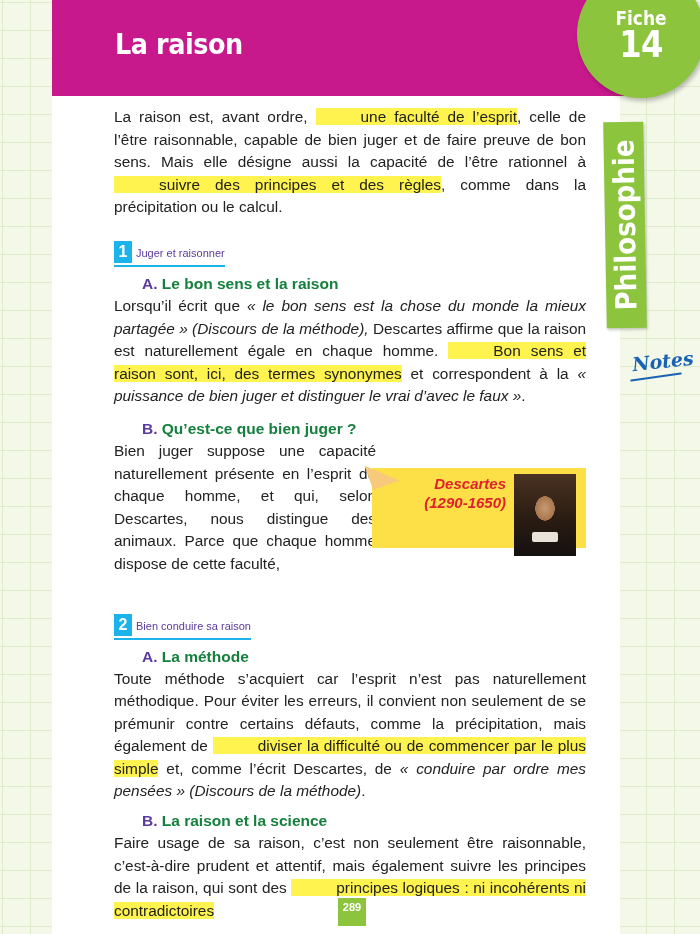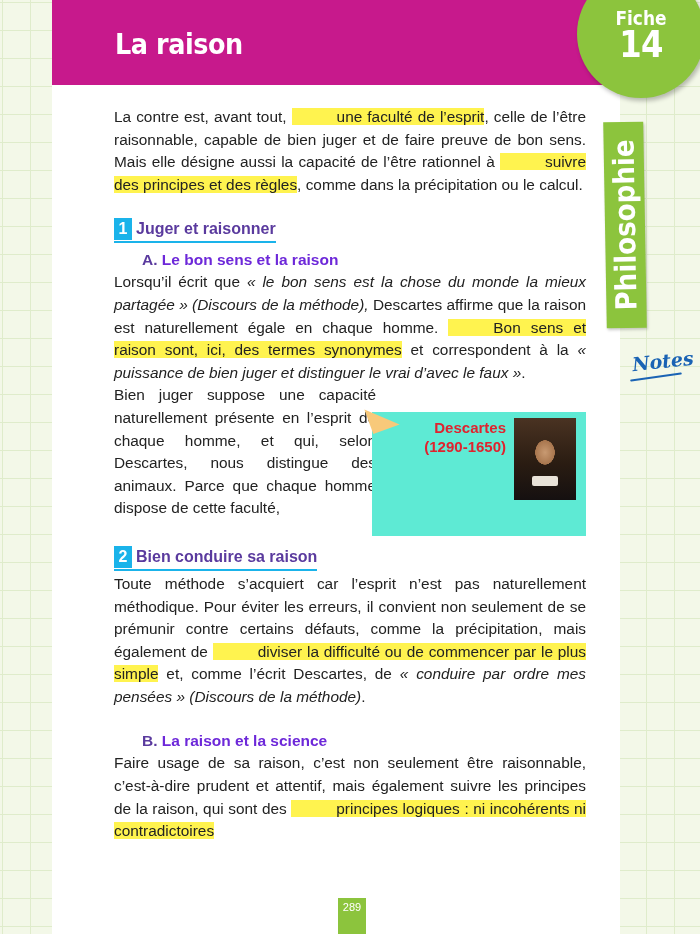--- a/index.html
+++ b/index.html
@@ -11,21 +11,21 @@
         linear-gradient(to bottom, #dfeccb 1px, transparent 1px);
       background-size: 28px 28px;
       background-position: 2px 2px;
       font-family: "DejaVu Sans", "Liberation Sans", sans-serif;
     }
     .page {
       position: absolute; left: 52px; top: 0; width: 568px; height: 934px;
       background: #ffffff;
     }
     .header {
-      position: absolute; left: 52px; top: 0; width: 575px; height: 85px;
+      position: absolute; left: 52px; top: 0; width: 575px; height: 96px;
       background: #c7198c;
     }
     .header-title {
       position: absolute; left: 63px; top: 27px;
       color: #ffffff; font-weight: bold; font-size: 29px;
       font-family: "DejaVu Sans", sans-serif; letter-spacing: -0.5px;
       transform: scaleX(0.88); transform-origin: left center;
     }
     .fiche-circle {
       position: absolute; left: 577px; top: -30px; width: 128px; height: 128px;
@@ -72,53 +72,54 @@
     .hl { background: #fff34f; padding-left: 45px; }
     .it { font-style: italic; }
     .section-title {
       display: inline-block; margin-top: 22px; margin-bottom: 2px;
       border-bottom: 2px solid #1ab3ea; line-height: 22px; padding-bottom: 1px;
     }
     .section-num {
       display: inline-block; background: #1ab3ea; color: #fff; font-weight: bold;
       font-size: 16px; width: 18px; text-align: center; margin-right: 4px;
     }
-    .section-label { color: #5a3a9e; font-weight: bold; font-size: 16px; }
+    .section-label { color: #5a3a9e; font-weight: normal; font-size: 11px; }
     .sub-title {
       margin: 4px 0 0 28px; font-weight: bold; font-size: 15.5px; line-height: 22px;
     }
     .sub-letter { color: #5a3a9e; }
-    .sub-label { color: #6d28d9; }
+    .sub-label { color: #15803d; }
     .float-wrap { position: relative; }
     .left-col { width: 262px; text-align: justify; }
     .quote-box {
-      position: absolute; left: 258px; top: 28px; width: 214px; height: 124px;
-      background: #5eead4;
+      position: absolute; left: 258px; top: 28px; width: 214px; height: 80px;
+      background: #fde047;
+      font-style: italic;
     }
     .quote-corner {
       position: absolute; left: -4px; top: -8px; width: 0; height: 0;
       border-left: 28px solid #f8c97a; border-top: 26px solid transparent;
       transform: rotate(-20deg);
     }
     .quote-text { position: absolute; left: 10px; top: 6px; width: 124px; font-size: 13.5px; line-height: 19px; color: #222; }
     .quote-name { color: #e0222e; font-weight: bold; text-align: right; font-size: 15px; line-height: 19px; }
     .quote-body { text-align: justify; }
     .portrait {
       position: absolute; right: 10px; top: 6px; width: 62px; height: 82px;
       background: radial-gradient(ellipse 16px 20px at 50% 42%, #c89a72 0%, #a8764e 60%, transparent 62%),
                   linear-gradient(180deg, #4a3322 0%, #2a1c12 55%, #151010 100%);
       overflow: hidden;
     }
     .portrait-collar {
       position: absolute; left: 18px; bottom: 14px; width: 26px; height: 10px;
       background: #e8e2d8; border-radius: 2px;
     }
     .page-num {
-      position: absolute; left: 338px; top: 898px; width: 28px; height: 36px;
-      background: #8cc43d; color: #fff; font-weight: normal; font-size: 11px;
+      position: absolute; left: 338px; top: 898px; width: 28px; height: 28px;
+      background: #8cc43d; color: #fff; font-weight: bold; font-size: 11px;
       text-align: center; padding-top: 3px; box-sizing: border-box;
       font-family: "Liberation Sans", sans-serif;
     }
   </style>
 </head>
 <body>
 
 <div class="page"></div>
 
 <div class="header">
@@ -132,54 +133,62 @@
 
 <div class="subject-tab">
   <div class="subject-label">Philosophie</div>
 </div>
 
 <div class="notes">Notes</div>
 <div class="notes-underline"></div>
 
 <div class="content">
 
-  <p class="p"><span>La contre est, avant tout, </span><span class="hl">une faculté de l’esprit</span><span>, celle de l’être raisonnable, capable de bien juger et de faire preuve de bon sens. Mais elle désigne aussi la capacité de l’être rationnel à </span><span class="hl">suivre des principes et des règles</span><span>, comme dans la précipitation ou le calcul.</span></p>
+  <p class="p"><span>La raison est, avant ordre, </span><span class="hl">une faculté de l’esprit</span><span>, celle de l’être raisonnable, capable de bien juger et de faire preuve de bon sens. Mais elle désigne aussi la capacité de l’être rationnel à </span><span class="hl">suivre des principes et des règles</span><span>, comme dans la précipitation ou le calcul.</span></p>
 
   
   <div class="section-title">
     <span class="section-num">1</span><span class="section-label">Juger et raisonner</span>
   </div>
 
   <div class="sub-title">
     <span class="sub-letter">A.</span>
     <span class="sub-label">Le bon sens et la raison</span>
   </div>
   <p class="p"><span>Lorsqu’il écrit que </span><span class="it">« le bon sens est la chose du monde la mieux partagée » (Discours de la méthode),</span><span> Descartes affirme que la raison est naturellement égale en chaque homme. </span><span class="hl">Bon sens et raison sont, ici, des termes synonymes</span><span> et correspondent à la </span><span class="it">« puissance de bien juger et distinguer le vrai d’avec le faux »</span><span>.</span></p>
 
+  <div class="sub-title" style="margin-top:10px">
+    <span class="sub-letter">B.</span>
+    <span class="sub-label">Qu’est-ce que bien juger ?</span>
+  </div>
   <div class="float-wrap">
     <div class="left-col">Bien juger suppose une capacité naturellement présente en l’esprit de chaque homme, et qui, selon Descartes, nous distingue des animaux. Parce que chaque homme dispose de cette faculté,</div>
     <div class="quote-box">
       <div class="quote-corner"></div>
       <div class="quote-text">
         <div class="quote-name">Descartes</div>
         <div class="quote-name">(1290-1650)</div>
       </div>
       <div class="portrait">
         <div class="portrait-collar"></div>
       </div>
     </div>
   </div>
 
   
-  <div class="section-title" style="margin-top:26px">
+  <div class="section-title" style="margin-top:38px">
     <span class="section-num">2</span><span class="section-label">Bien conduire sa raison</span>
   </div>
 
+  <div class="sub-title">
+    <span class="sub-letter">A.</span>
+    <span class="sub-label">La méthode</span>
+  </div>
   <p class="p"><span>Toute méthode s’acquiert car l’esprit n’est pas naturellement méthodique. Pour éviter les erreurs, il convient non seulement de se prémunir contre certains défauts, comme la précipitation, mais également de </span><span class="hl">diviser la difficulté ou de commencer par le plus simple</span><span> et, comme l’écrit Descartes, de </span><span class="it">« conduire par ordre mes pensées » (Discours de la méthode)</span><span>.</span></p>
 
-  <div class="sub-title" style="margin-top:22px">
+  <div class="sub-title" style="margin-top:7px">
     <span class="sub-letter">B.</span>
     <span class="sub-label">La raison et la science</span>
   </div>
   <p class="p"><span>Faire usage de sa raison, c’est non seulement être raisonnable, c’est-à-dire prudent et attentif, mais également suivre les principes de la raison, qui sont des </span><span class="hl">principes logiques : ni incohérents ni contradictoires</span></p>
 </div>
 
 <div class="page-num">289</div>
 
 </body></html>

